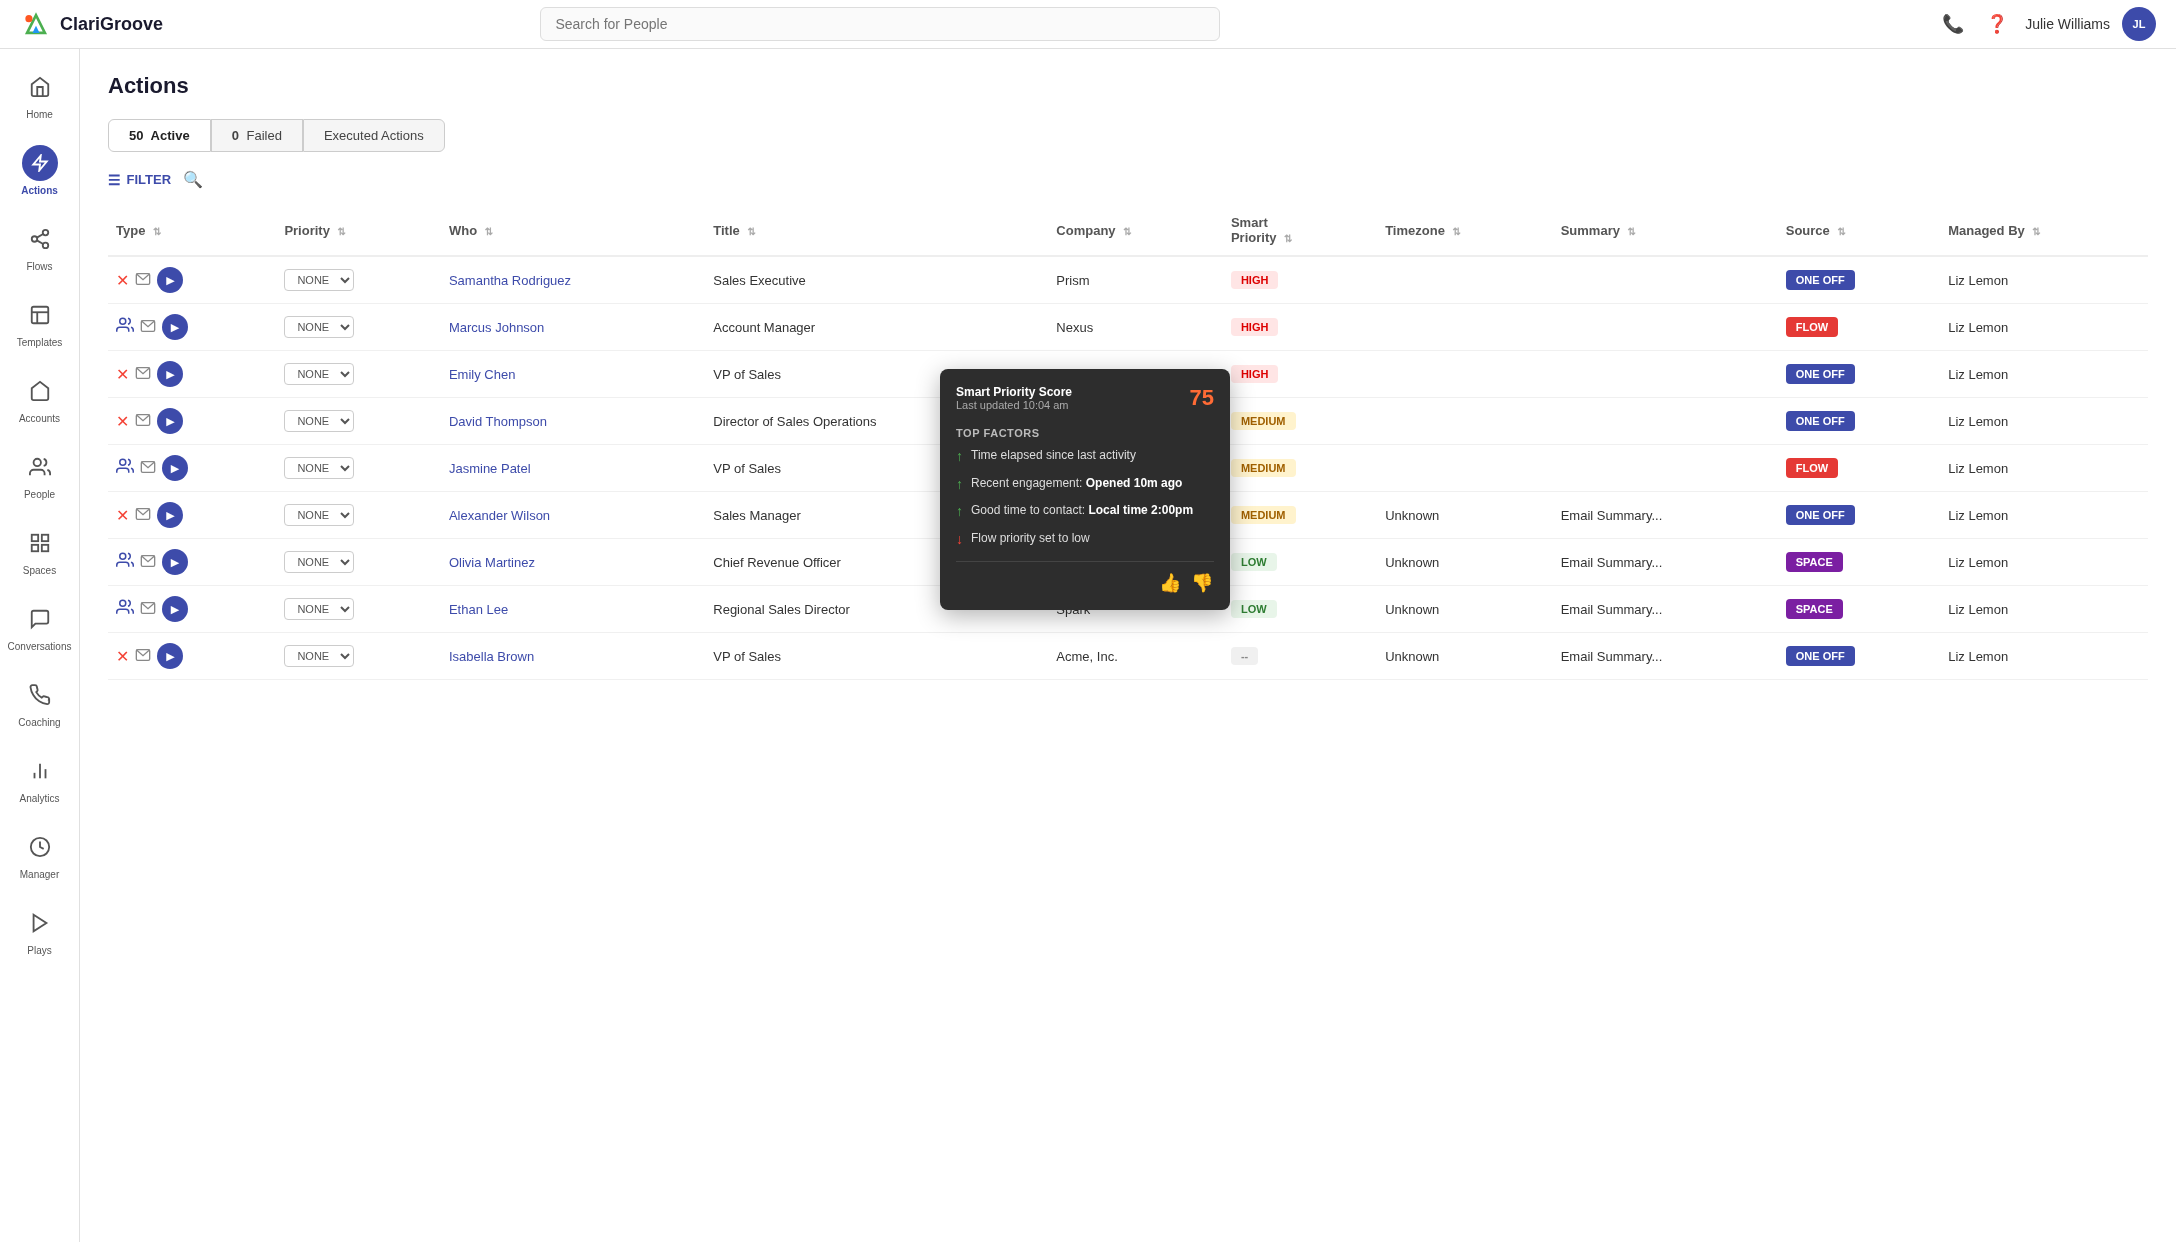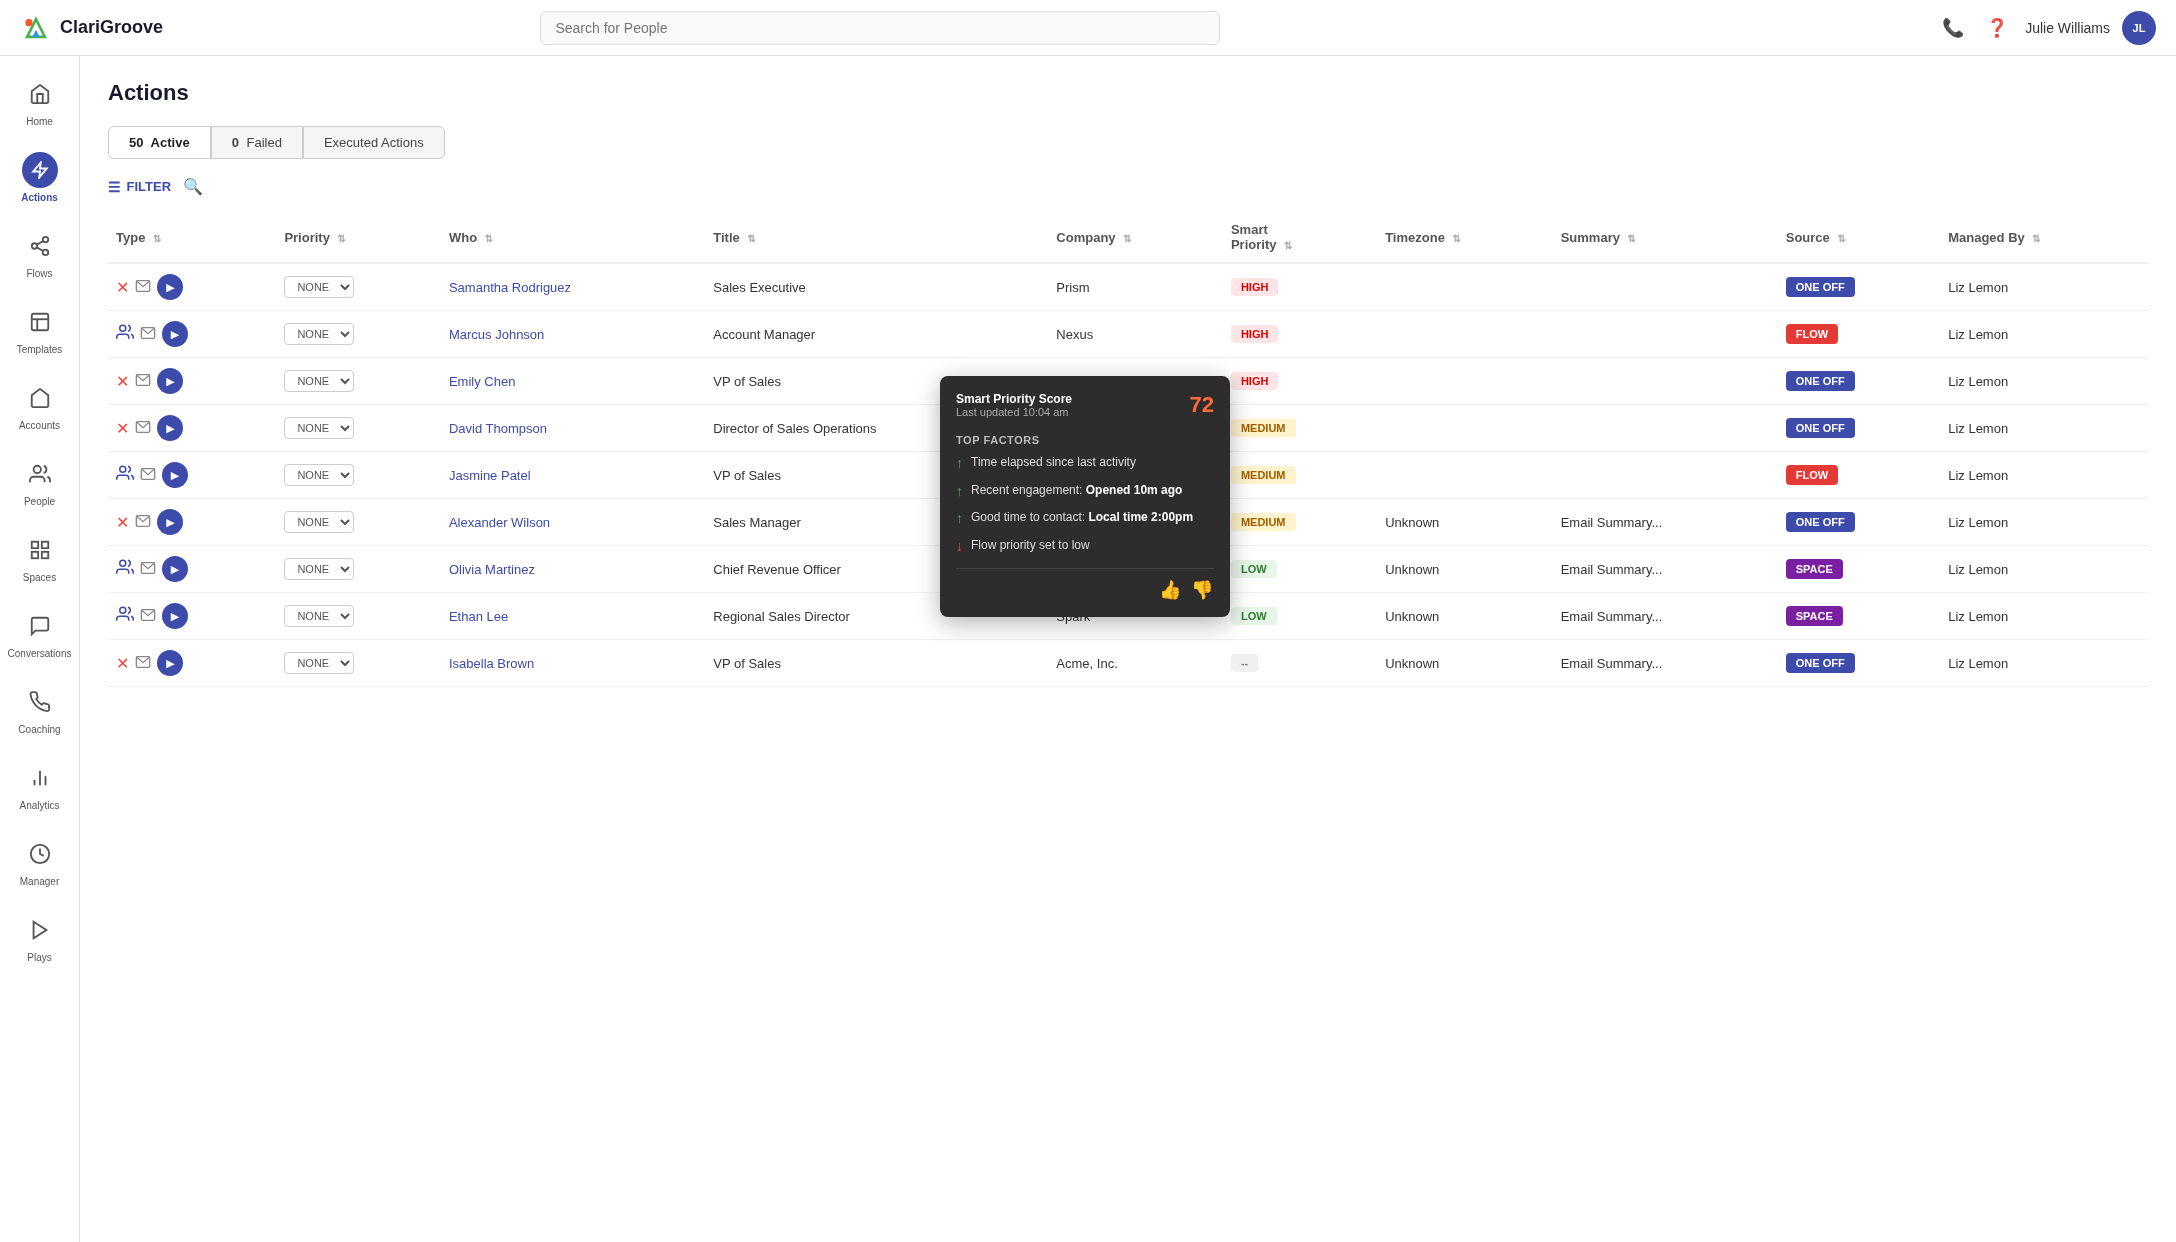--- a/index.html
+++ b/index.html
@@ -2,21 +2,21 @@
 <html><head>
   <meta charset="utf-8">
   <style>
     * { box-sizing: border-box; margin: 0; padding: 0; }
     body { font-family: -apple-system, BlinkMacSystemFont, 'Segoe UI', sans-serif; background: #f5f5f5; display: flex; flex-direction: column; height: 100vh; overflow: hidden; }
 
     
     .topnav {
       background: #fff;
       border-bottom: 1px solid #e0e0e0;
-      height: 56px;
+      height: 49px;
       display: flex;
       align-items: center;
       padding: 0 20px;
       gap: 4px;
       flex-shrink: 0;
       position: relative;
       z-index: 10;
     }
     .logo-area {
       display: flex;
@@ -755,21 +755,21 @@
           </tr>
         </tbody>
     </table>
 
     <div class="tooltip-overlay">
       <div class="tooltip-header">
         <div>
           <div class="tooltip-title">Smart Priority Score</div>
           <div class="tooltip-subtitle">Last updated 10:04 am</div>
         </div>
-        <div class="tooltip-score">72</div>
+        <div class="tooltip-score">75</div>
       </div>
       <div class="tooltip-section-title">TOP FACTORS</div>
       <div class="tooltip-factor">
         <span class="factor-arrow-up">↑</span>
         <span>Time elapsed since last activity</span>
       </div>
       <div class="tooltip-factor">
         <span class="factor-arrow-up">↑</span>
         <span>Recent engagement: <strong>Opened 10m ago</strong></span>
       </div>

